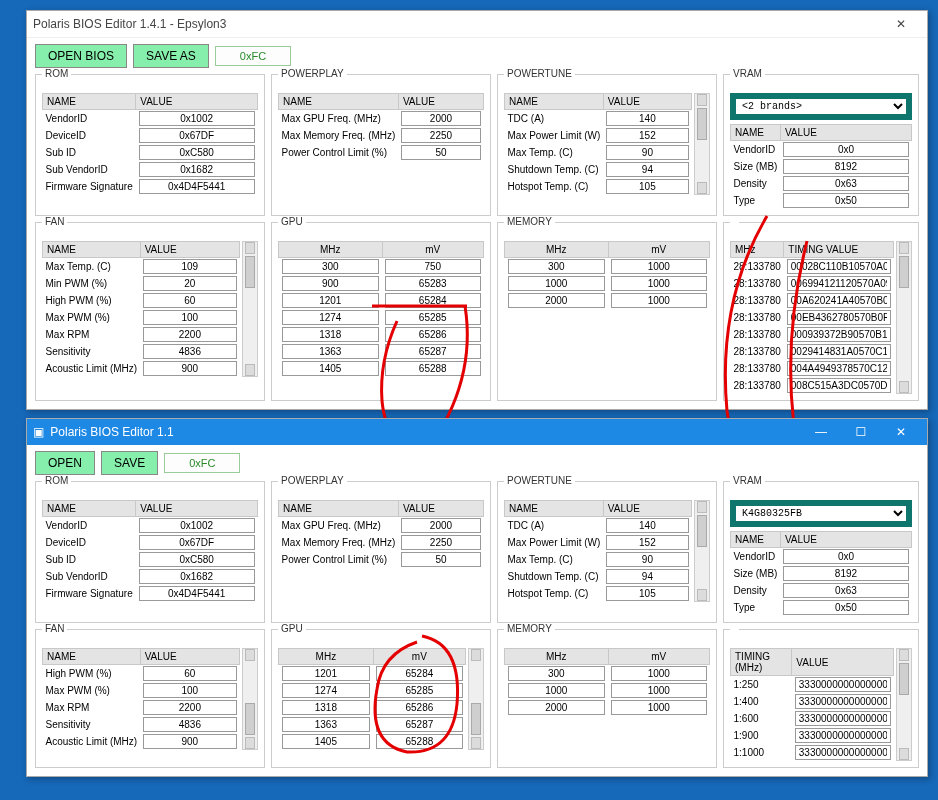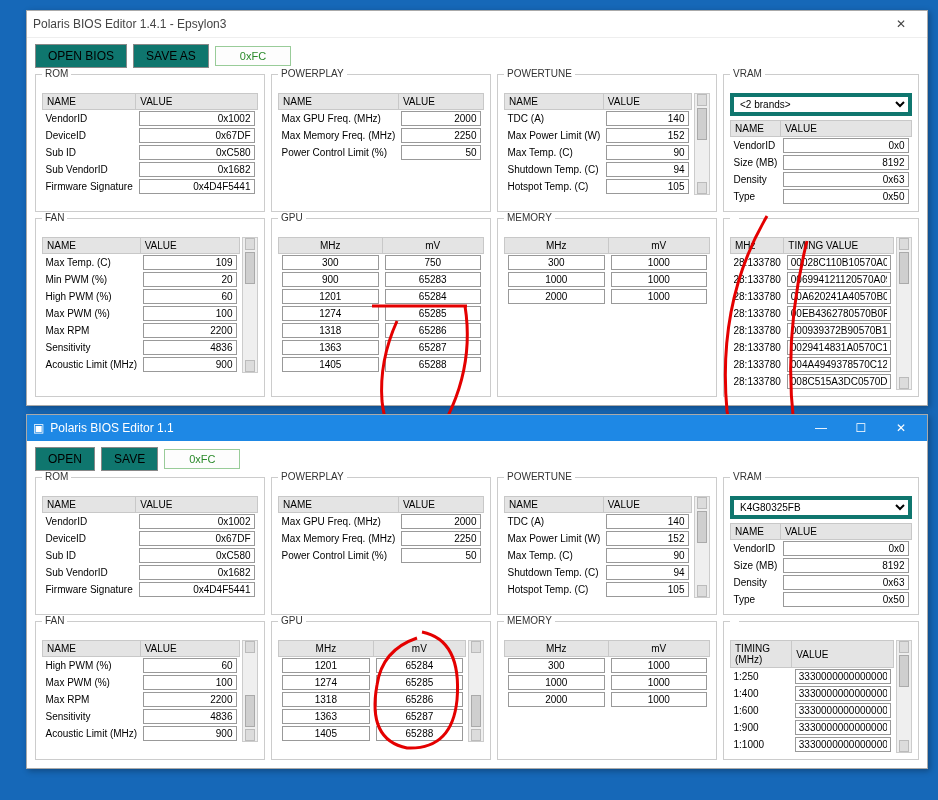--- a/index.html
+++ b/index.html
@@ -5,32 +5,32 @@
   html,body{margin:0;padding:0;font-family:"Segoe UI",Arial,sans-serif;font-size:11px;background:#1668b8;color:#000;}
   .desktop{padding:10px;}
   .win{background:#fff;border:1px solid #aaa;margin-bottom:8px;box-shadow:2px 2px 6px rgba(0,0,0,.3);margin-left:16px;}
   .tbar{height:26px;display:flex;align-items:center;padding:0 6px;font-size:12px;}
   .tbar.light{background:#fff;color:#444;border-bottom:1px solid #eee;}
   .tbar.blue{background:#1e88e5;color:#fff;}
   .tbar .spacer{flex:1;}
   .tbtn{width:40px;height:26px;display:flex;align-items:center;justify-content:center;color:inherit;}
   .tbtn.close-blue{background:transparent;}
   .toolbar{padding:6px 8px;display:flex;gap:6px;align-items:center;}
-  .btn{border:1px solid #888;background:#0f766e;padding:4px 12px;font-size:12px;}
+  .btn{border:1px solid #888;background:#86efac;padding:4px 12px;font-size:12px;}
   .chip{border:1px solid #9c9;padding:3px 24px;color:#2a8a2a;background:#fdfdfd;}
   .grid{display:grid;grid-template-columns:230px 220px 220px 1fr;gap:6px;padding:0 8px 8px;}
   .group{border:1px solid #ccc;padding:18px 6px 6px;position:relative;}
   .group>.legend{position:absolute;top:-7px;left:6px;background:#fff;padding:0 3px;font-size:10px;color:#333;}
   .tbl{width:100%;border-collapse:collapse;}
   .tbl th{background:#e4e4e4;border:1px solid #c8c8c8;font-weight:400;font-size:10px;padding:2px 4px;text-align:left;}
   .tbl td{padding:1px 3px;font-size:10px;vertical-align:middle;}
   .tbl td.lbl{white-space:nowrap;}
   .tbl input{width:100%;box-sizing:border-box;border:1px solid #999;padding:1px 3px;font-size:10px;text-align:center;background:#fff;}
-  .tbl td.val input{text-align:right;}
-  .select{width:100%;border:4px solid #0f766e;font-size:10px;padding:1px 2px;background:#fff;}
+  .tbl td.val input{text-align:center;}
+  .select{width:100%;border:6px solid #0f766e;font-size:10px;padding:1px 2px;background:#fff;font-family:Liberation Mono, monospace;}
   .scrollwrap{display:flex;gap:2px;}
   .scrollcol{flex:1;}
   .vscroll{width:14px;background:#efefef;border:1px solid #ccc;position:relative;}
   .vscroll::before,.vscroll::after{content:"";position:absolute;left:2px;right:2px;height:10px;background:#dcdcdc;border:1px solid #bbb;}
   .vscroll::before{top:0;}
   .vscroll::after{bottom:0;}
   .thumb{position:absolute;left:2px;right:2px;top:14px;height:30px;background:#cfcfcf;border:1px solid #aaa;}
   .tbl.center td{text-align:center;}
   svg.mark{position:absolute;pointer-events:none;}
 </style>

